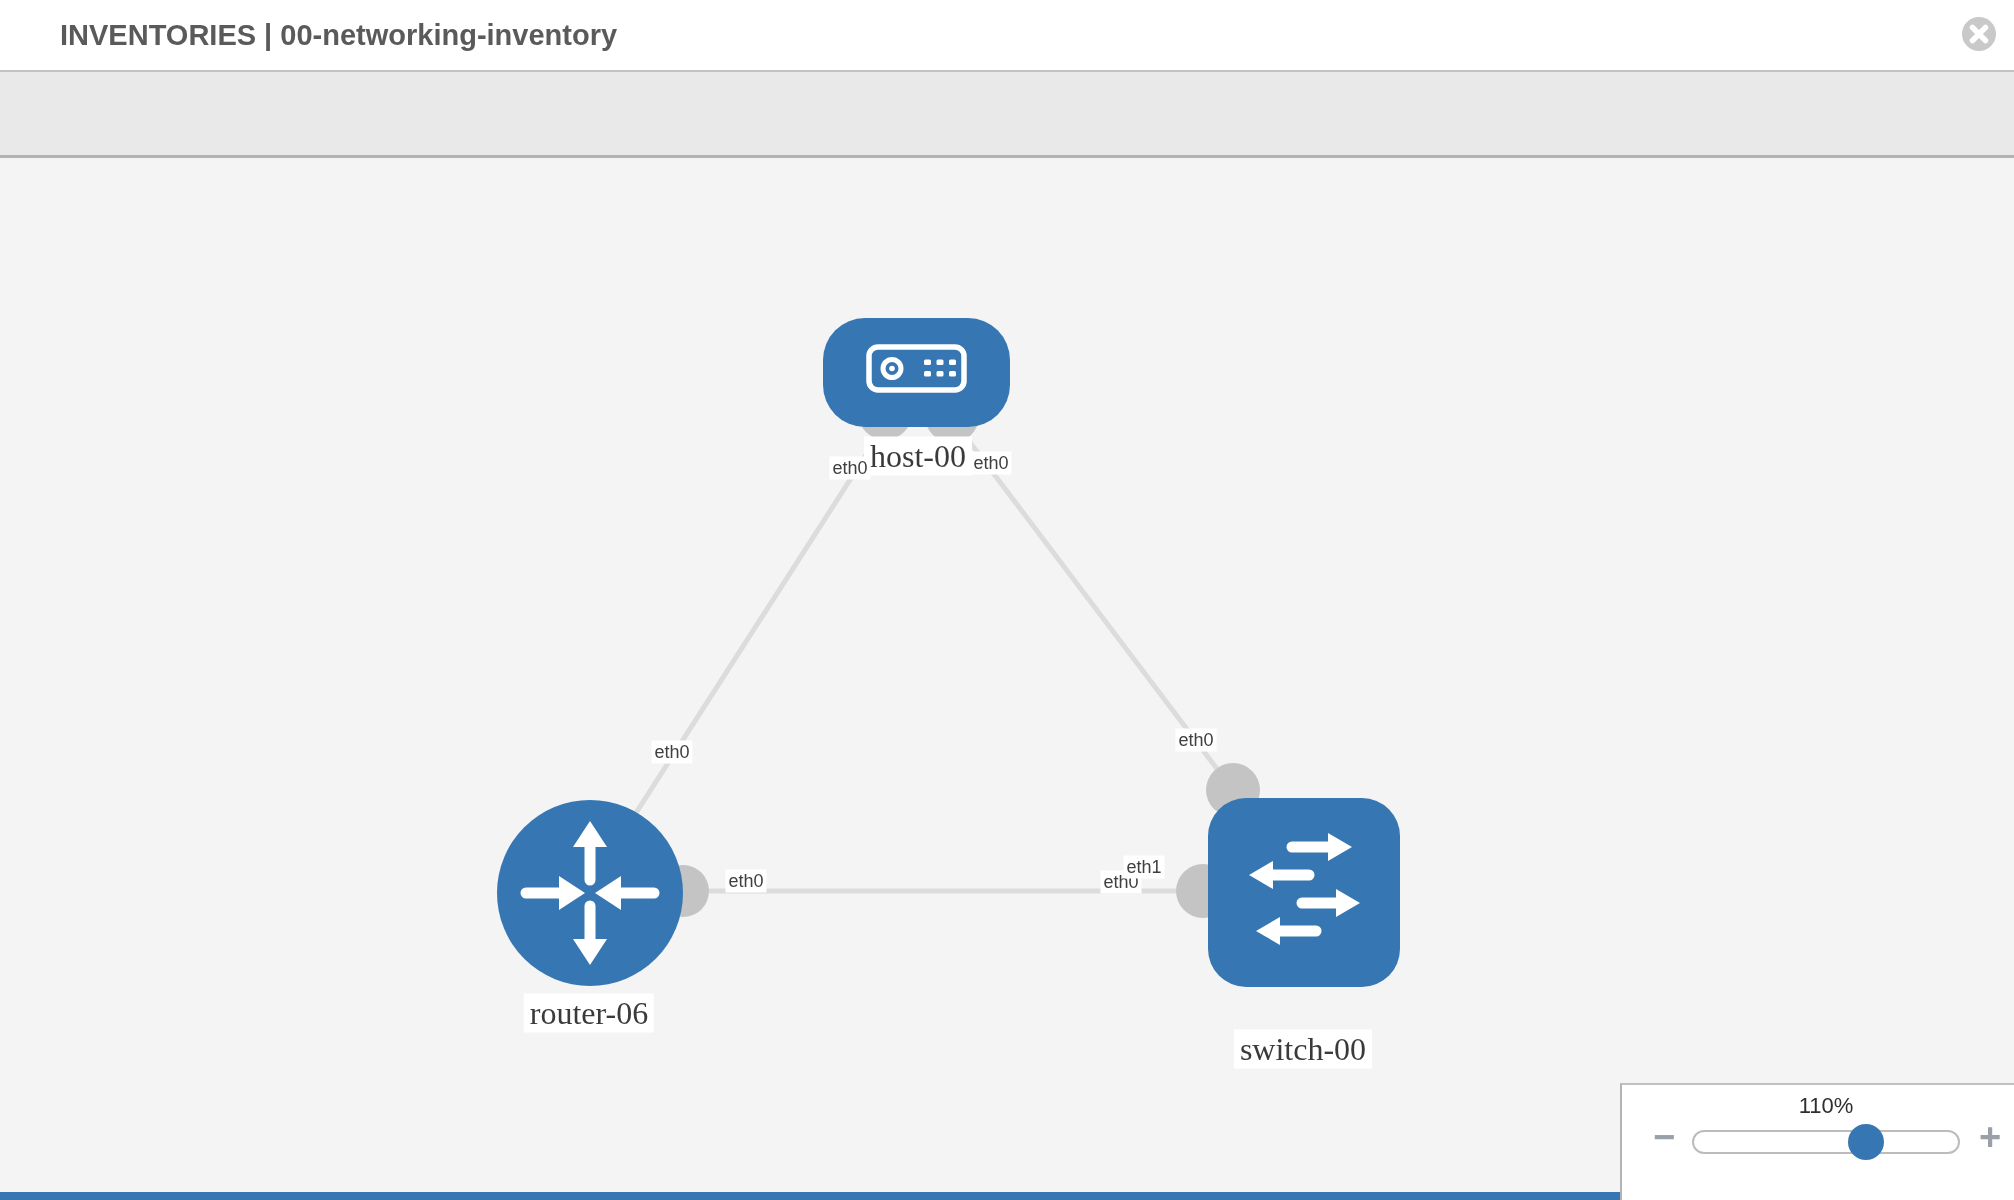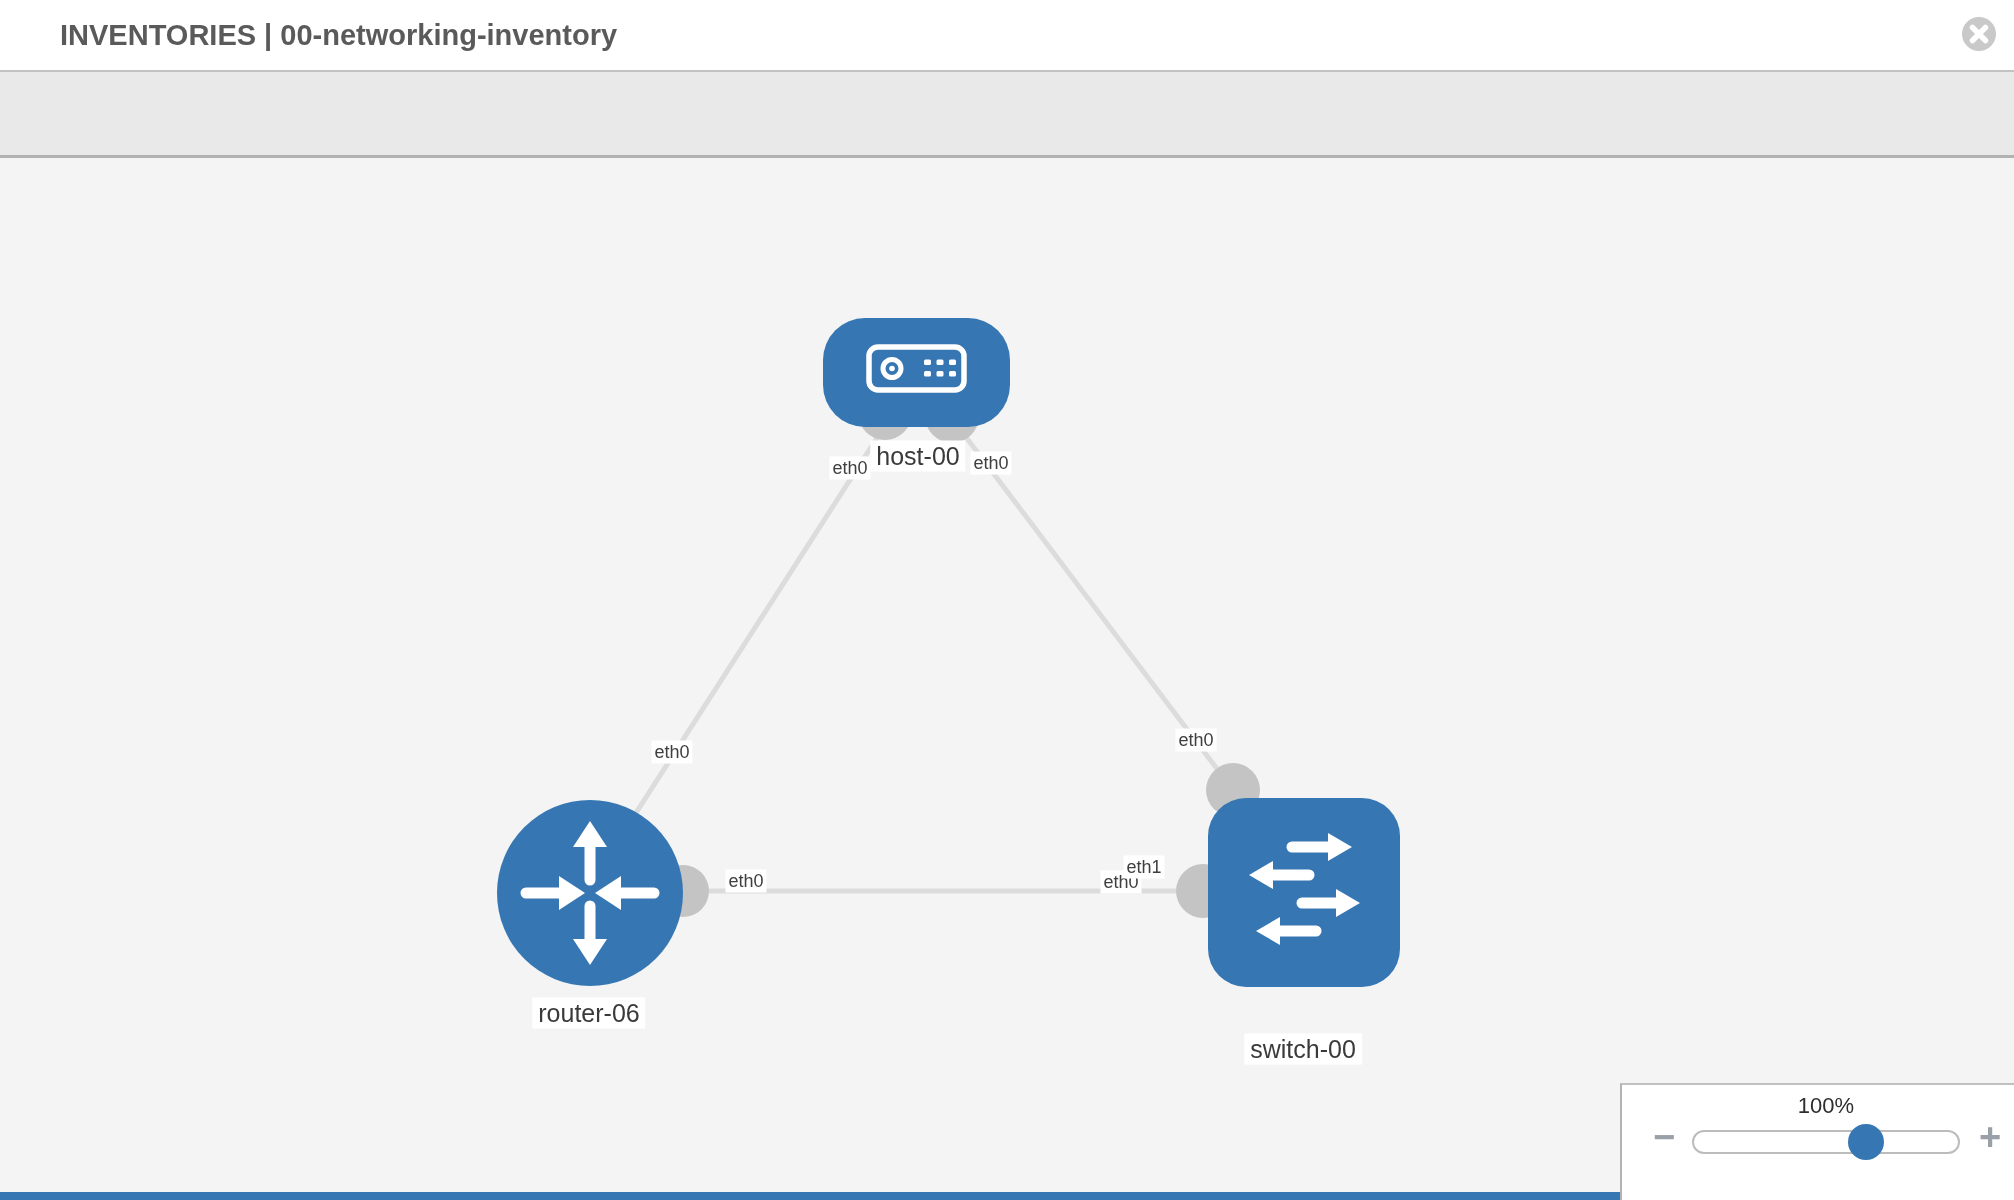--- a/index.html
+++ b/index.html
@@ -39,21 +39,21 @@
   .ep5 { left:858px;  top:228px; width:54px; height:54px; }
 
   .node { position:absolute; background:#3677b3; z-index:2; cursor:pointer;
           display:flex; align-items:center; justify-content:center; }
   .node-host   { left:823px;  top:160px; width:187px; height:109px; border-radius:42px; }
   .node-router { left:497px;  top:642px; width:186px; height:186px; border-radius:50%; }
   .node-switch { left:1208px; top:640px; width:192px; height:189px; border-radius:38px; }
 
   .lbl { position:absolute; transform:translate(-50%,-50%); background:#fff;
          color:#3a3a3a; white-space:nowrap; z-index:3; }
-  .node-lbl { font-size:25px; padding:1px 6px; }
+  .node-lbl { font-size:32px; padding:1px 6px;font-family:Liberation Serif, serif; }
   .eth-lbl  { font-size:18px; padding:1px 3px; color:#3f3f3f; }
   .lbl-host   { left:918px;  top:298px; }
   .lbl-router { left:589px;  top:855px; }
   .lbl-switch { left:1303px; top:855px;margin-top:36px; }
   .eth-l1a { left:850px;  top:310px; }
   .eth-l1b { left:672px;  top:594px; }
   .eth-l2a { left:991px;  top:305px; }
   .eth-l2b { left:1196px; top:582px; }
   .eth-l3a { left:746px;  top:723px; }
   .eth-l3b-under { left:1121px; top:724px; z-index:4; }
@@ -180,21 +180,21 @@
 
   <div class="lbl eth-lbl eth-l1a">eth0</div>
   <div class="lbl eth-lbl eth-l1b">eth0</div>
   <div class="lbl eth-lbl eth-l2a">eth0</div>
   <div class="lbl eth-lbl eth-l2b">eth0</div>
   <div class="lbl eth-lbl eth-l3a">eth0</div>
   <div class="lbl eth-lbl eth-l3b-under">eth0</div>
   <div class="lbl eth-lbl eth-l3b">eth1</div>
 
   <div class="zoom-panel">
-    <div class="zoom-level">100%</div>
+    <div class="zoom-level">110%</div>
     <div class="zoom-minus">−</div>
     <div class="zoom-track">
       <div class="zoom-thumb"></div>
     </div>
     <div class="zoom-plus">+</div>
   </div>
 
   <div class="bottom-strip"></div>
 </div>
 

